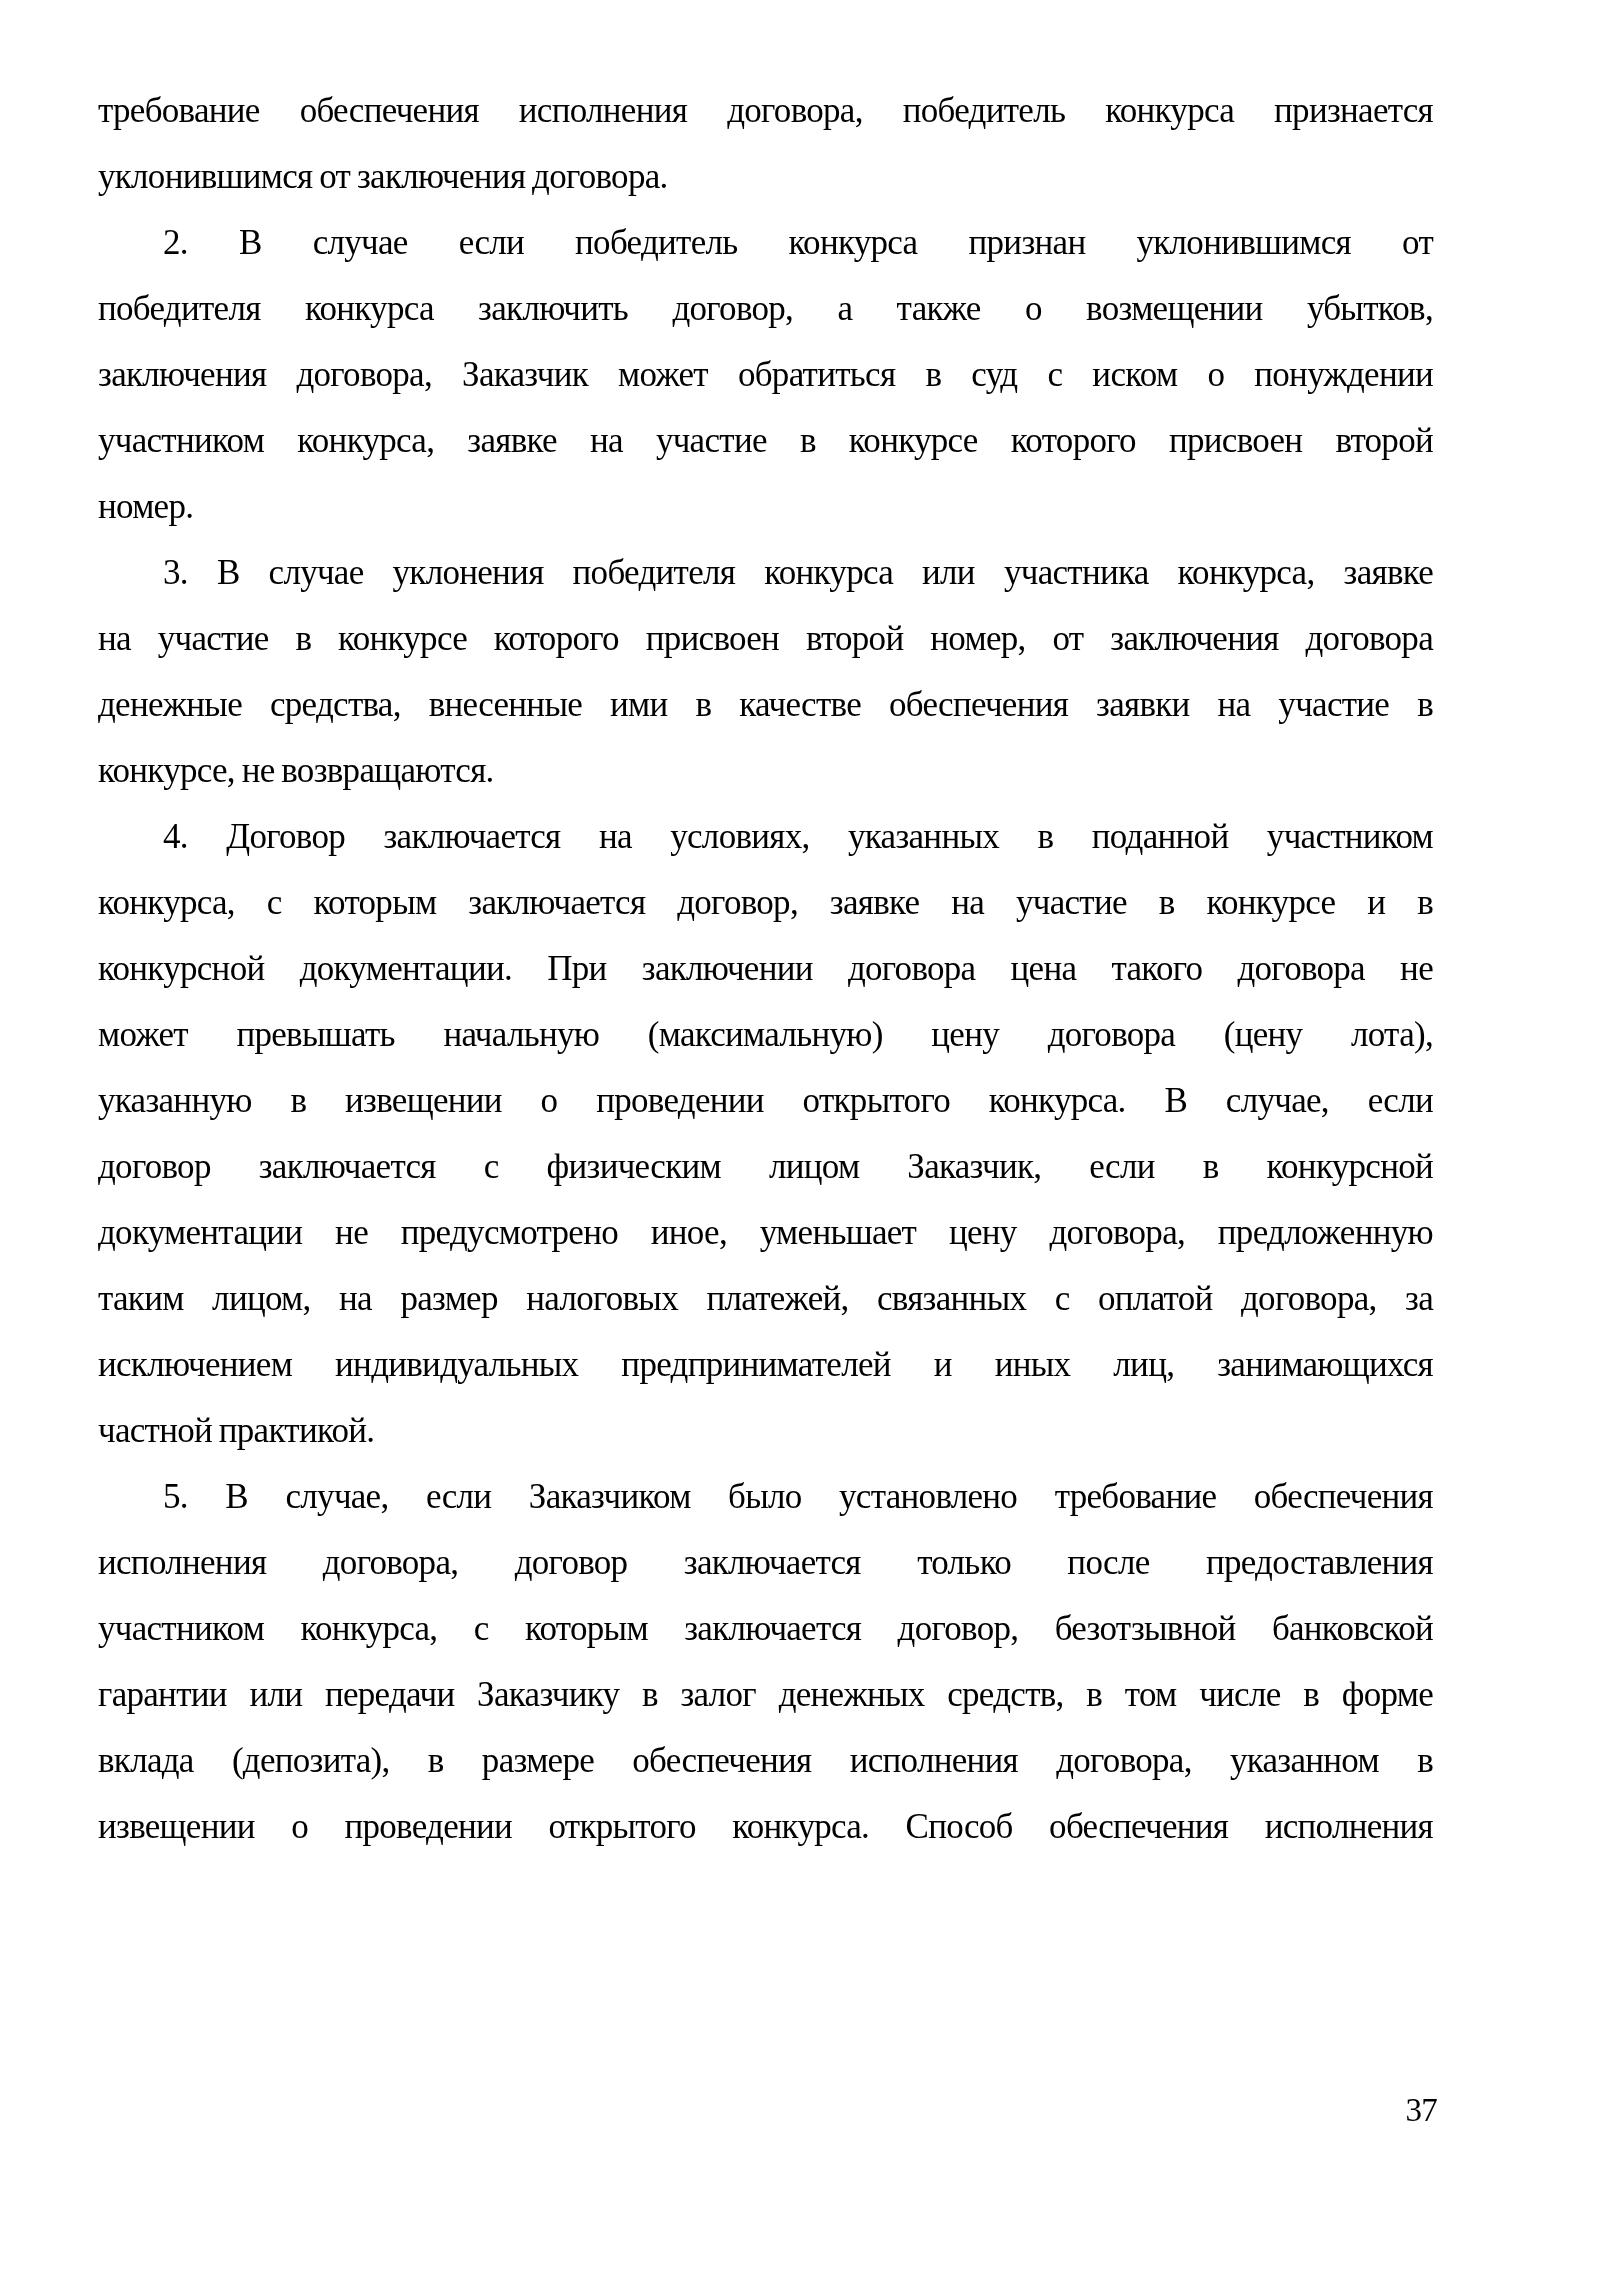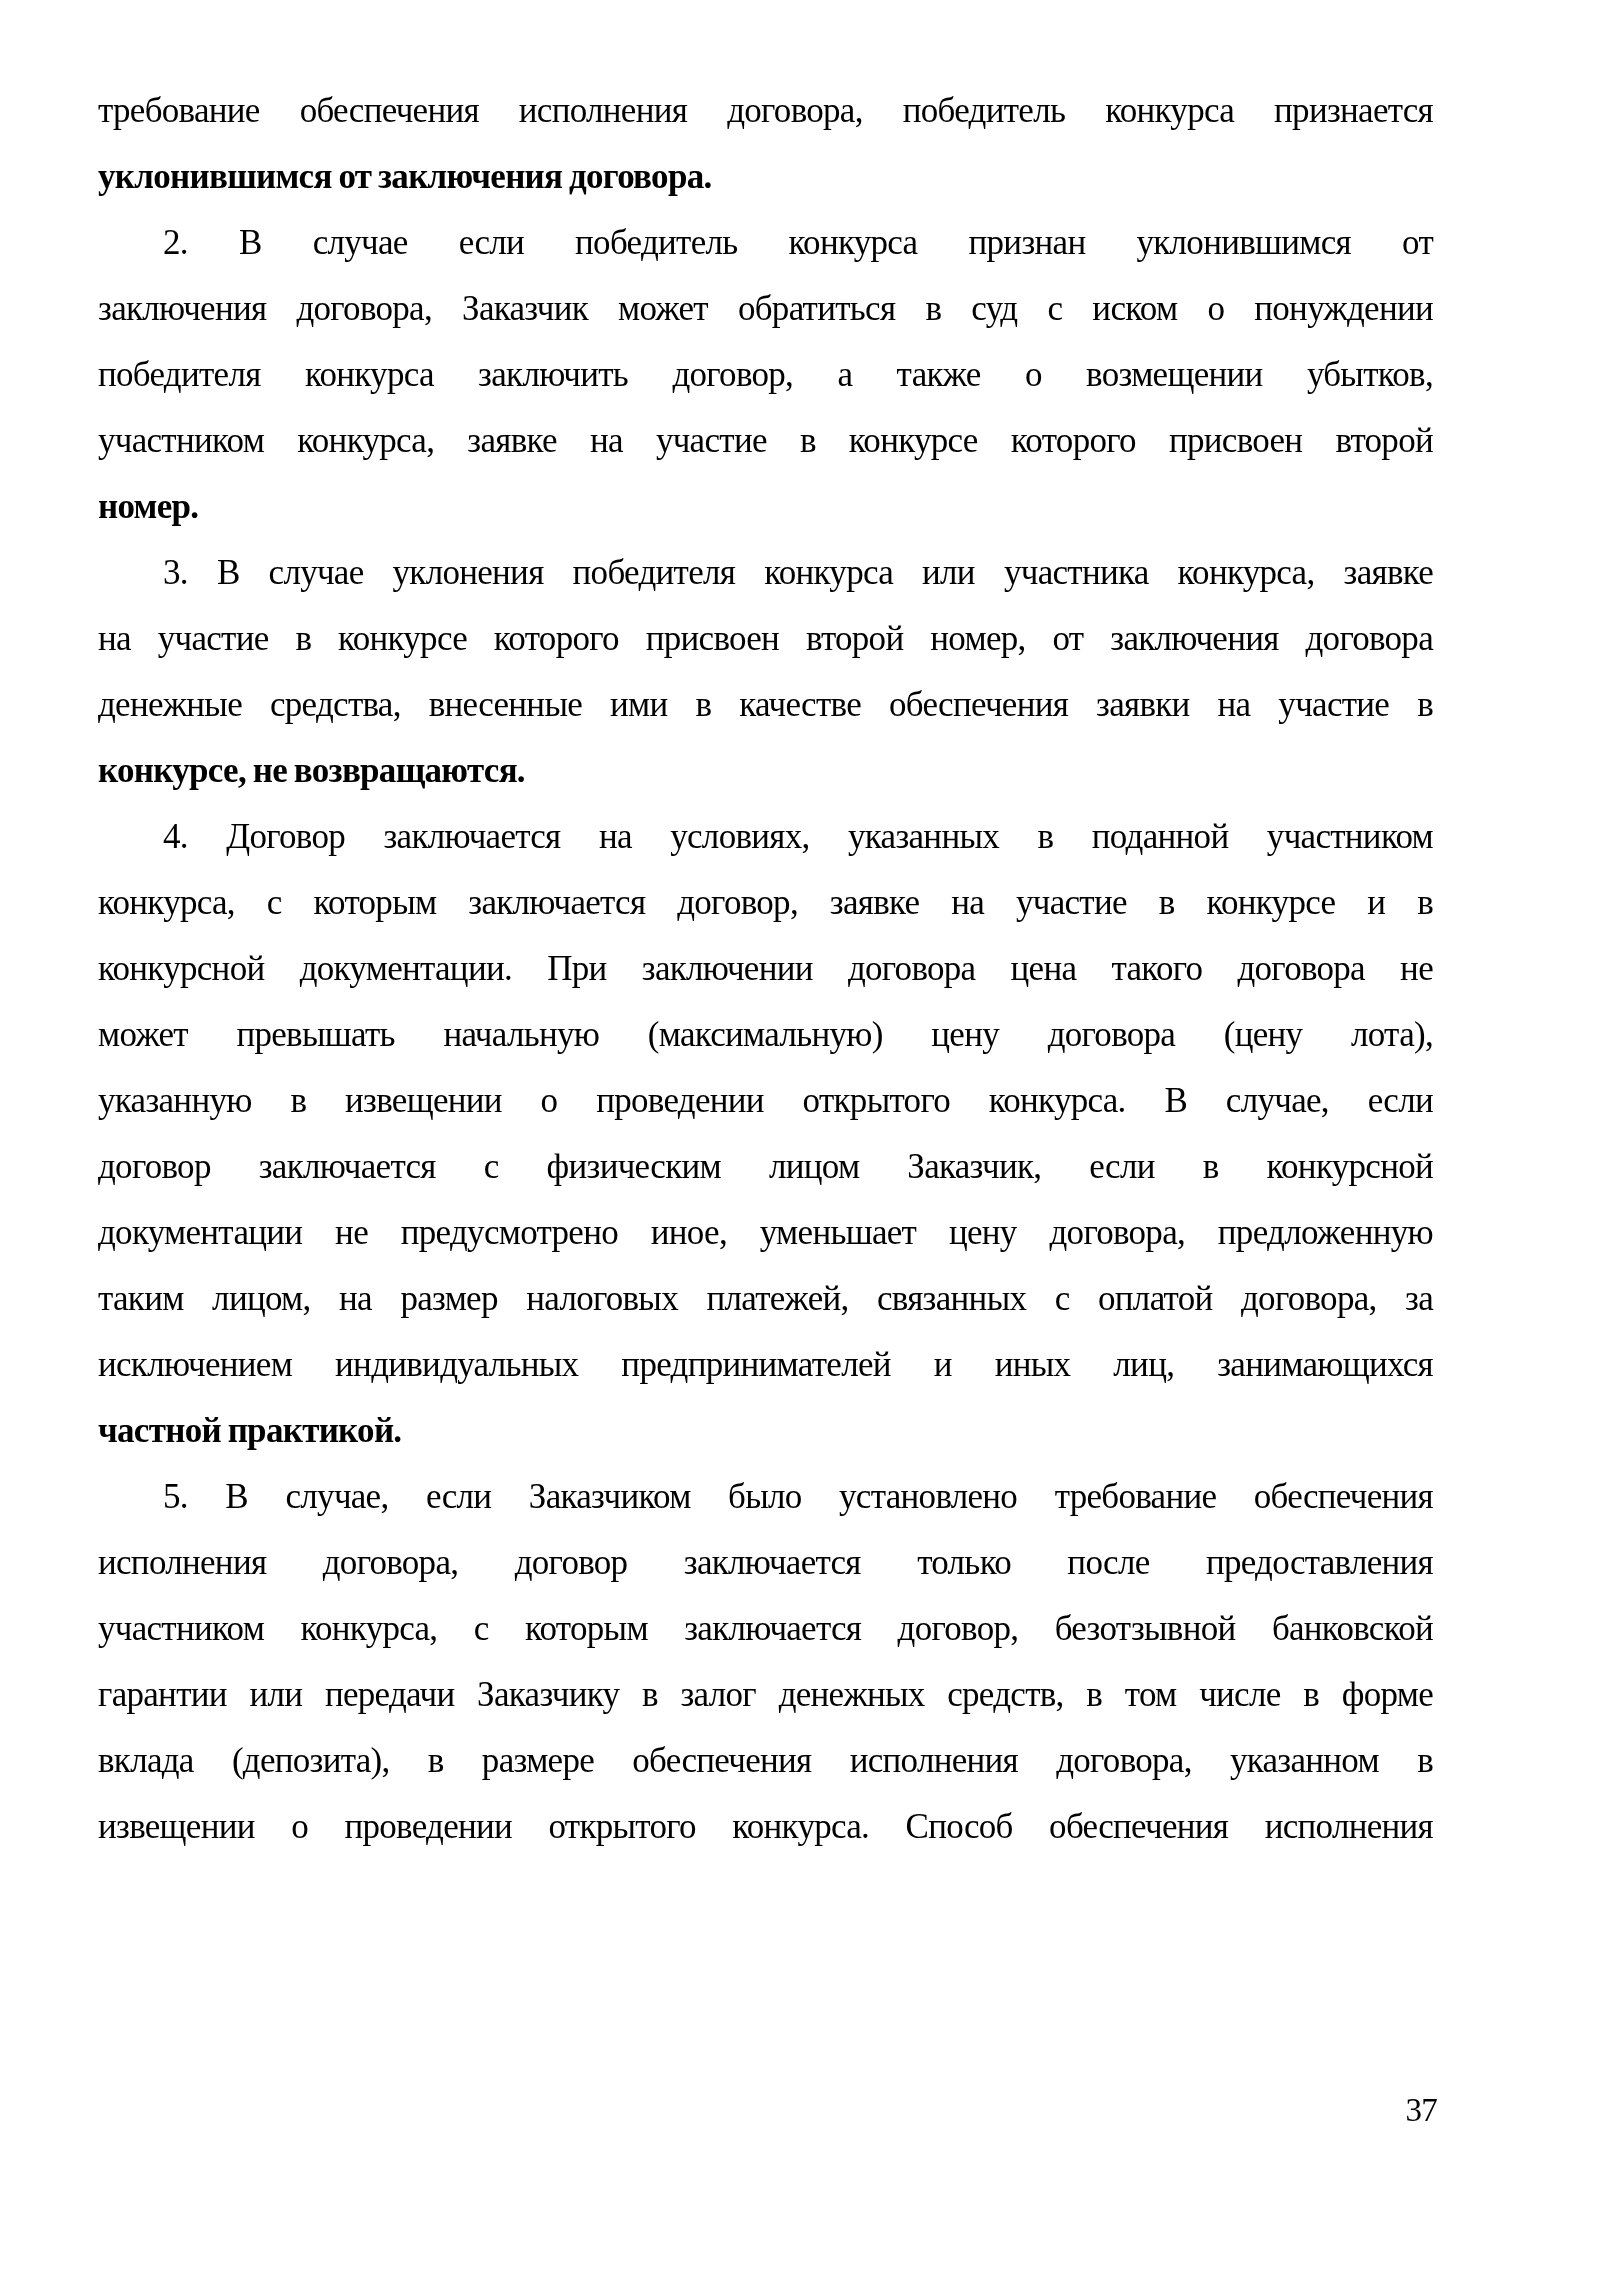--- a/index.html
+++ b/index.html
@@ -31,21 +31,20 @@
     white-space: normal;
   }
   .line.justify {
     text-align: justify;
     text-align-last: justify;
     -moz-text-align-last: justify;
   }
   .line.flush {
     text-align: right;
     text-align-last: left;
-    font-weight: bold;
   }
   .line.indent {
     text-indent: 65px;
   }
   .page-number {
     position: absolute;
     top: 2092px;
     left: 98px;
     width: 1339px;
     text-align: right;
@@ -55,22 +54,22 @@
   }
 </style>
 </head>
 <body>
 
 <div class="page">
   <div class="body-block">
       <div class="line justify">требование обеспечения исполнения договора, победитель конкурса признается</div>
       <div class="line flush">уклонившимся от заключения договора.</div>
       <div class="line justify indent">2. В случае если победитель конкурса признан уклонившимся от</div>
+      <div class="line justify">победителя конкурса заключить договор, а также о возмещении убытков,</div>
       <div class="line justify">заключения договора, Заказчик может обратиться в суд с иском о понуждении</div>
-      <div class="line justify">победителя конкурса заключить договор, а также о возмещении убытков,</div>
       <div class="line justify">участником конкурса, заявке на участие в конкурсе которого присвоен второй</div>
       <div class="line flush">номер.</div>
       <div class="line justify indent">3. В случае уклонения победителя конкурса или участника конкурса, заявке</div>
       <div class="line justify">на участие в конкурсе которого присвоен второй номер, от заключения договора</div>
       <div class="line justify">денежные средства, внесенные ими в качестве обеспечения заявки на участие в</div>
       <div class="line flush">конкурсе, не возвращаются.</div>
       <div class="line justify indent">4. Договор заключается на условиях, указанных в поданной участником</div>
       <div class="line justify">конкурса, с которым заключается договор, заявке на участие в конкурсе и в</div>
       <div class="line justify">конкурсной документации. При заключении договора цена такого договора не</div>
       <div class="line justify">может превышать начальную (максимальную) цену договора (цену лота),</div>

